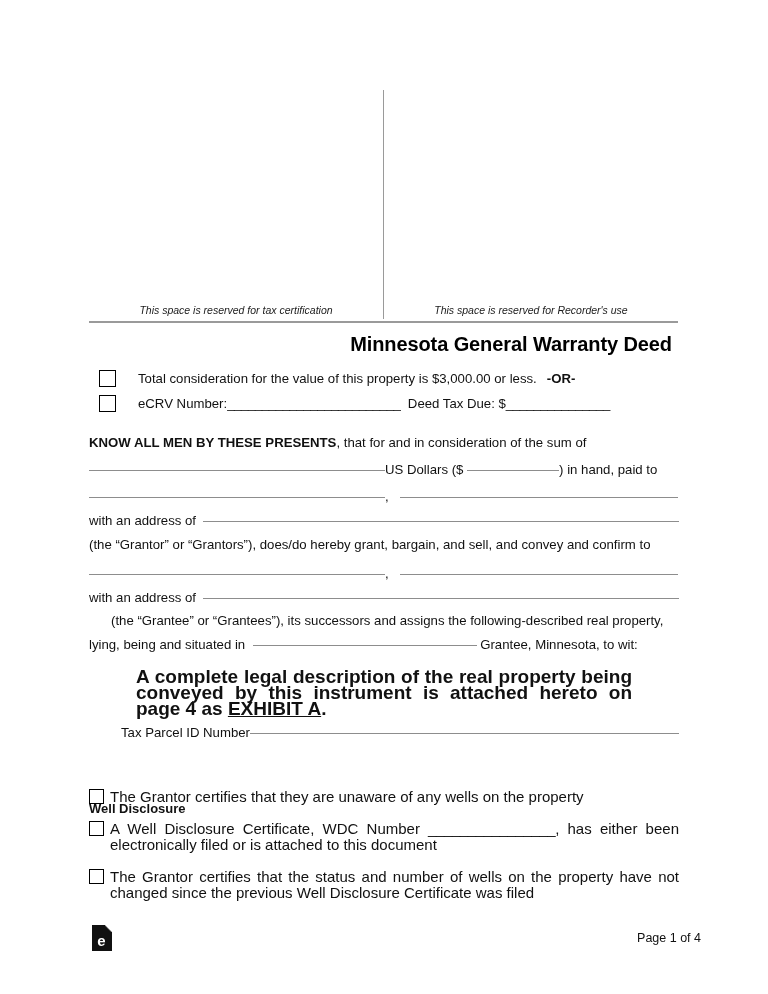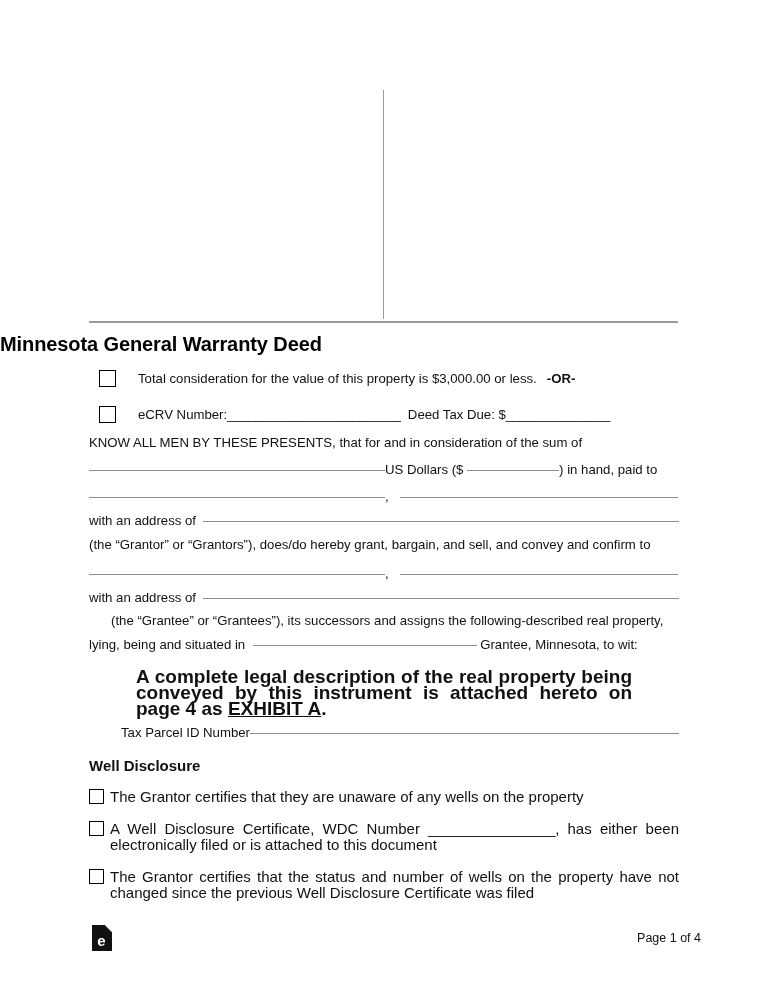--- a/index.html
+++ b/index.html
@@ -56,21 +56,21 @@
     height: 2px;
     background: #9a9a9a;
   }
 
   
   .doc-title {
     position: absolute;
     left: 0;
     top: 333px;
     width: 672px;
-    text-align: left;
+    text-align: right;
     font-size: 20px;
     font-weight: bold;
     letter-spacing: -0.1px;
     color: #000;
   }
 
   
   .cb-row {
     position: absolute;
     display: flex;
@@ -79,21 +79,21 @@
   .cbox {
     box-sizing: border-box;
     border: 1.6px solid #000;
     background: #fff;
     flex: 0 0 auto;
   }
   .cbox.big { width: 17px; height: 17px; }
   .cbox.sm  { width: 15px; height: 15px; }
 
   .row-consid-1 { left: 99px; top: 370px; }
-  .row-consid-2 { left: 99px; top: 406px; }
+  .row-consid-2 { left: 99px; top: 395px; }
   .cb-text {
     font-size: 13.2px;
     line-height: 17px;
     white-space: nowrap;
     margin-left: 22px;
     color: #111;
   }
   .cb-text .or {
     font-weight: bold;
     margin-left: 10px;
@@ -105,21 +105,21 @@
 
   
   .body-txt {
     position: absolute;
     left: 89px;
     width: 590px;
     font-size: 13.2px;
     color: #111;
   }
   .lead-line { top: 435px; white-space: nowrap; }
-  .lead-line b { font-weight: normal; margin-top: 36px; }
+  .lead-line b { font-weight: bold; margin-top: 36px; }
 
   .frow {
     position: absolute;
     left: 89px;
     width: 590px;
     font-size: 13.2px;
     color: #111;
     white-space: nowrap;
     display: flex;
     align-items: baseline;
@@ -156,22 +156,22 @@
   }
   .exhibit u { text-decoration: underline; }
 
   
   .r-parcel { top: 725px; left: 121px; width: 558px; }
 
   
   .section-head {
     position: absolute;
     left: 89px;
-    top: 757px;
-    font-size: 15px;
+    top: 801px;
+    font-size: 13px;
     font-weight: bold;
     color: #111;
   }
   .well-row {
     position: absolute;
     left: 89px;
     width: 590px;
     display: flex;
     align-items: flex-start;
     font-size: 15px;
@@ -204,20 +204,22 @@
     color: #111;
   }
 </style>
 </head>
 <body>
 
 <div class="page">
 
   <div class="header-block">
     <div class="header-divider"></div>
+    <div class="header-caption left">This space is reserved for tax certification</div>
+    <div class="header-caption right">This space is reserved for Recorder's use</div>
   </div>
   <div class="header-rule"></div>
 
   <div class="doc-title">Minnesota General Warranty Deed</div>
 
   <div class="cb-row row-consid-1">
     <span class="cbox big"></span>
     <span class="cb-text"><span>Total consideration for the value of this property is $3,000.00 or less.</span><span class="or">-OR-</span></span>
   </div>
 

